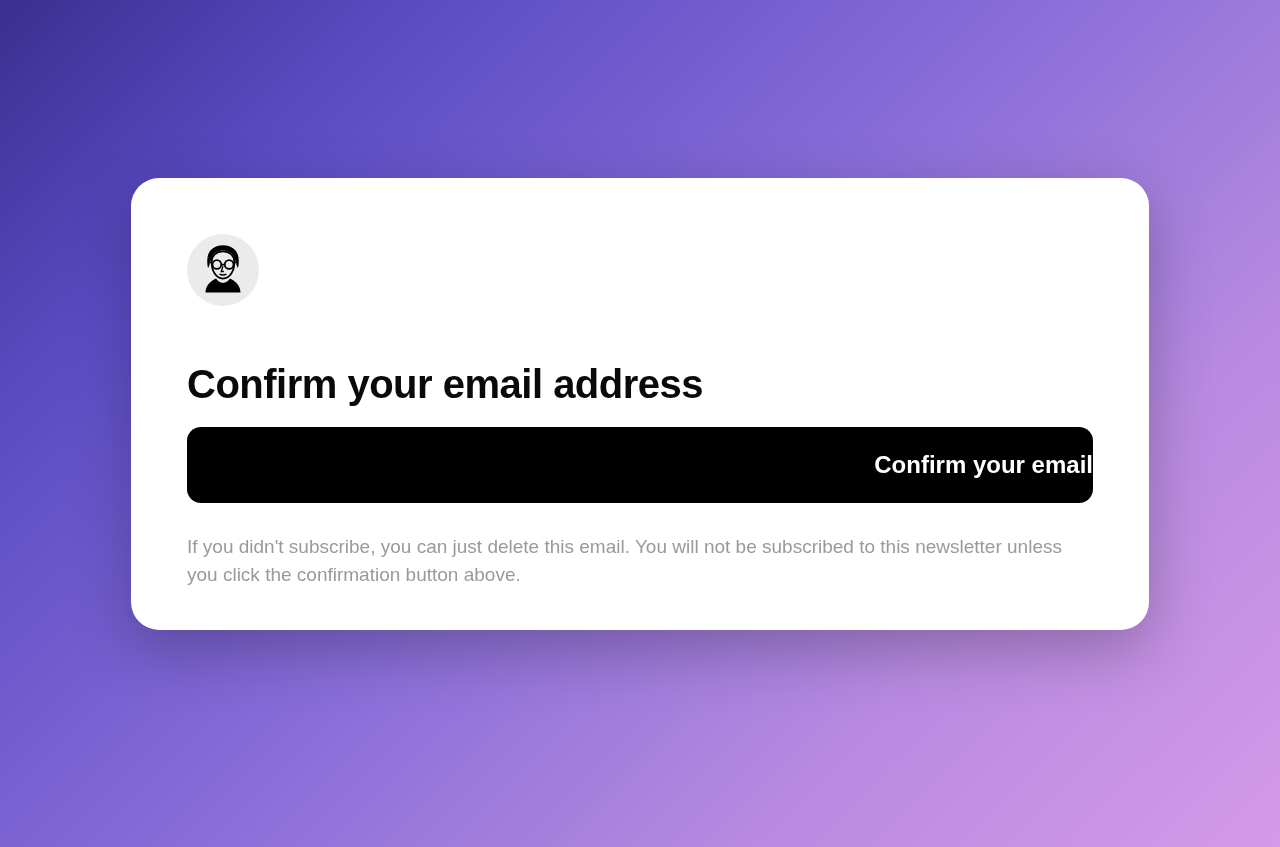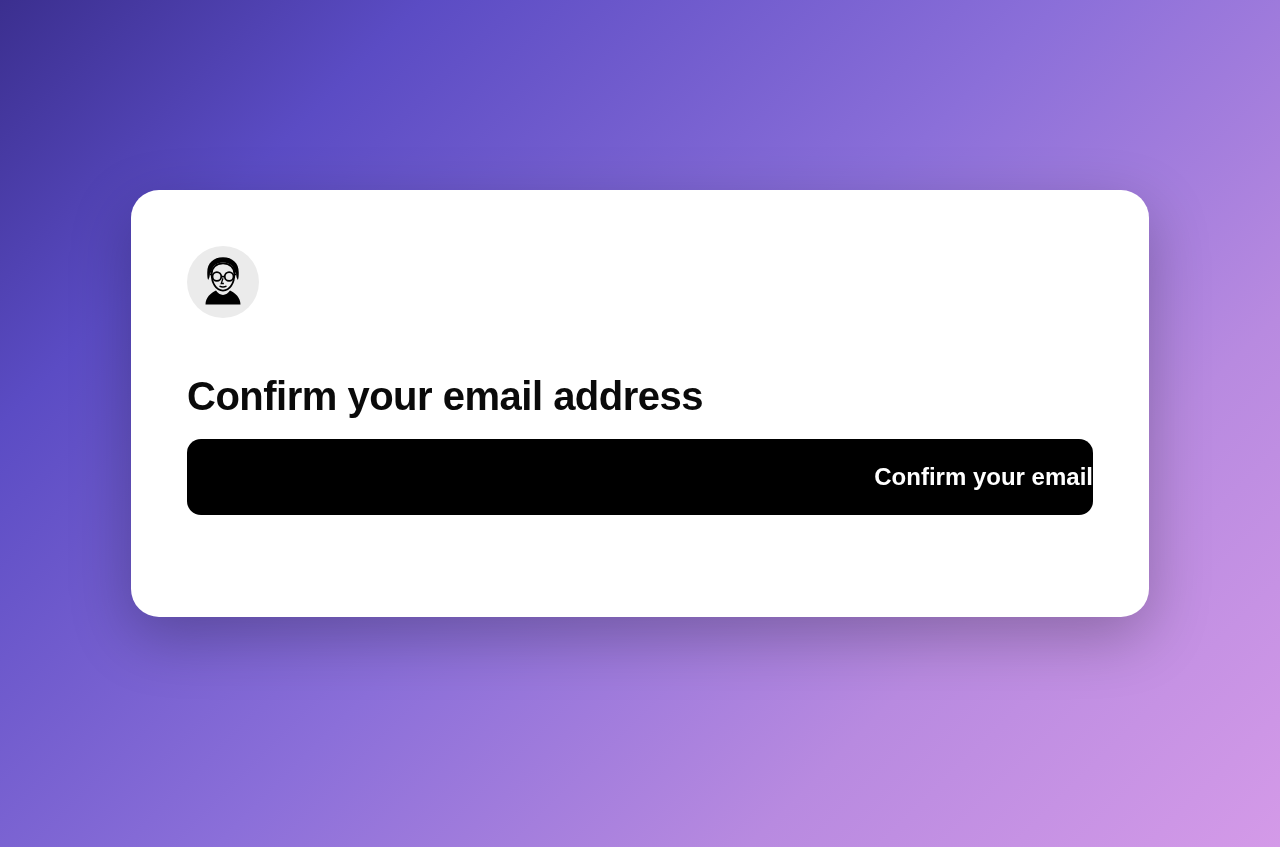--- a/index.html
+++ b/index.html
@@ -14,21 +14,21 @@
       display: flex;
       align-items: center;
       justify-content: center;
       font-family: -apple-system, BlinkMacSystemFont, "Segoe UI", Helvetica, Arial, sans-serif;
       overflow: hidden;
     }
     .card {
       background: #ffffff;
       border-radius: 28px;
       width: 1018px;
-      padding: 56px 56px 72px 56px;
+      padding: 56px 56px 40px 56px;
       box-shadow: 0 20px 60px rgba(0,0,0,0.25);
       position: relative;
       top: -20px;
     }
     .avatar {
       width: 72px;
       height: 72px;
       border-radius: 50%;
       background: #ebebeb;
       display: flex;
@@ -98,13 +98,14 @@
         <path d="M24 44c-6 3-12 8-12 16h40c0-8-6-13-12-16-2 3-5 5-8 5s-6-2-8-5z" fill="#000"></path>
       </svg>
     </span>
   </div>
 
   <h1 class="title">Confirm your email address</h1>
 
 
   <button class="confirm-button">Confirm your email</button>
 
+  <p class="footer-text">If you didn't subscribe, you can just delete this email. You will not be subscribed to this newsletter unless you click the confirmation button above.</p>
 </div>
 
 </body></html>

